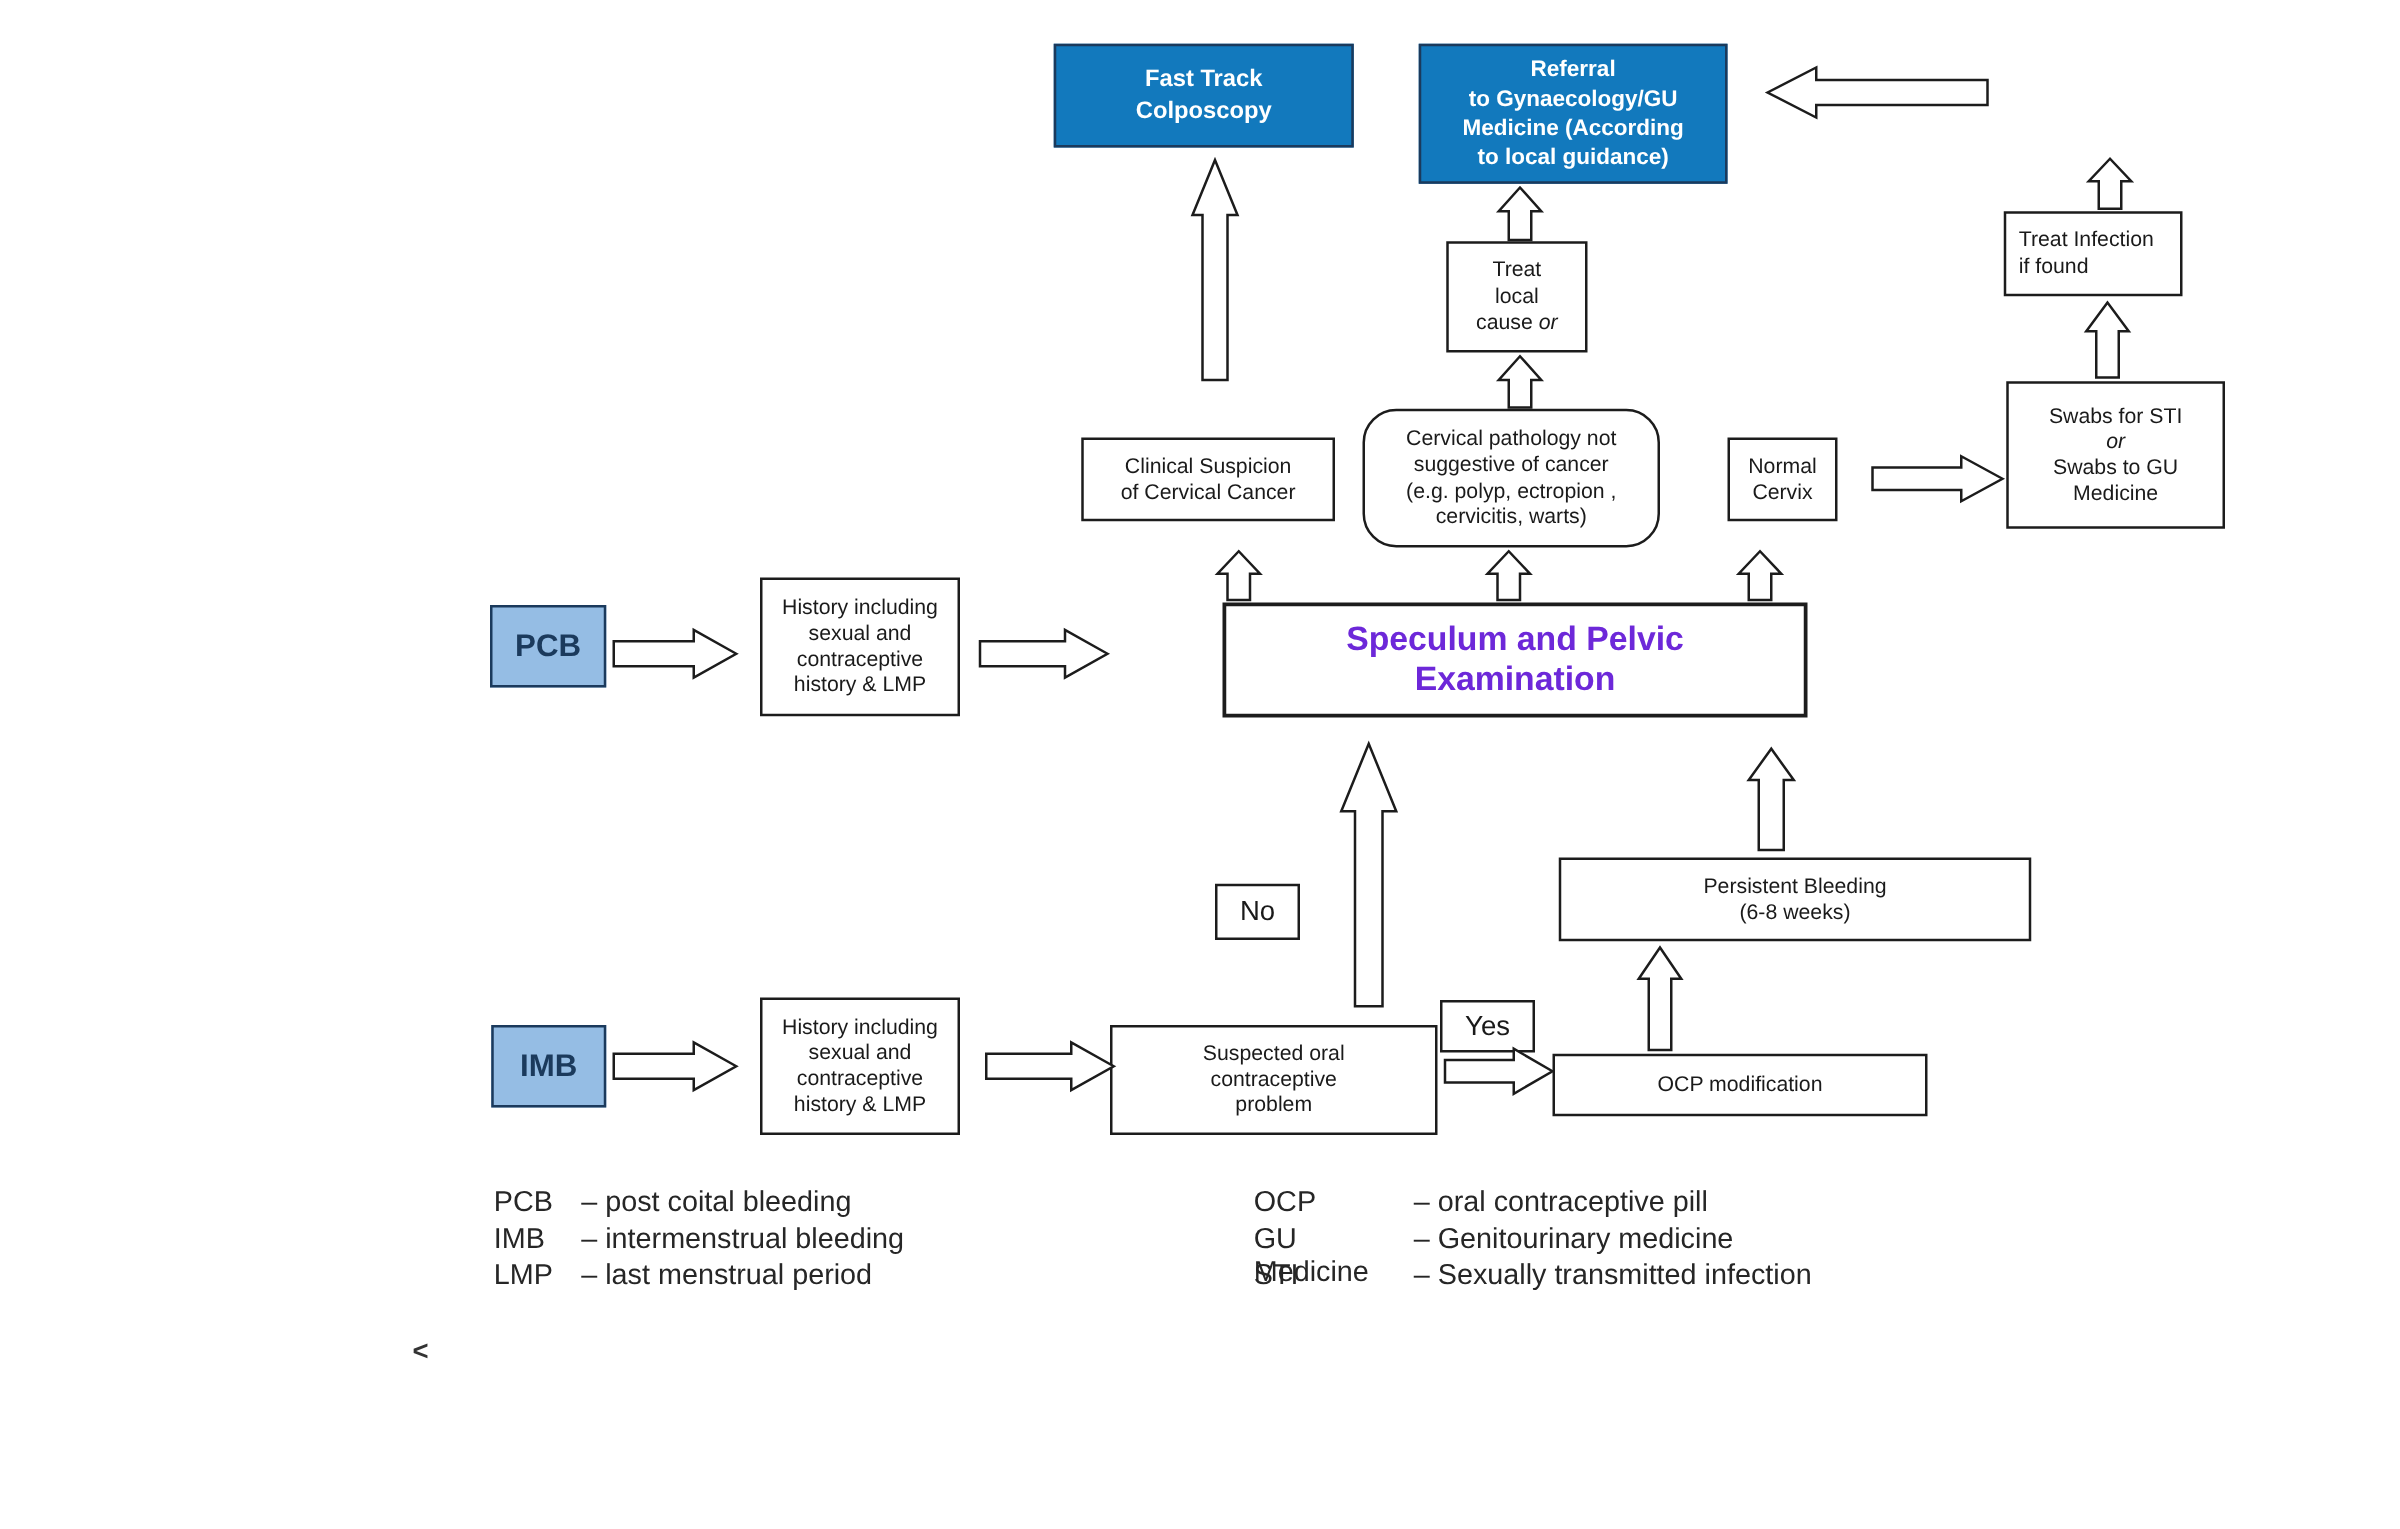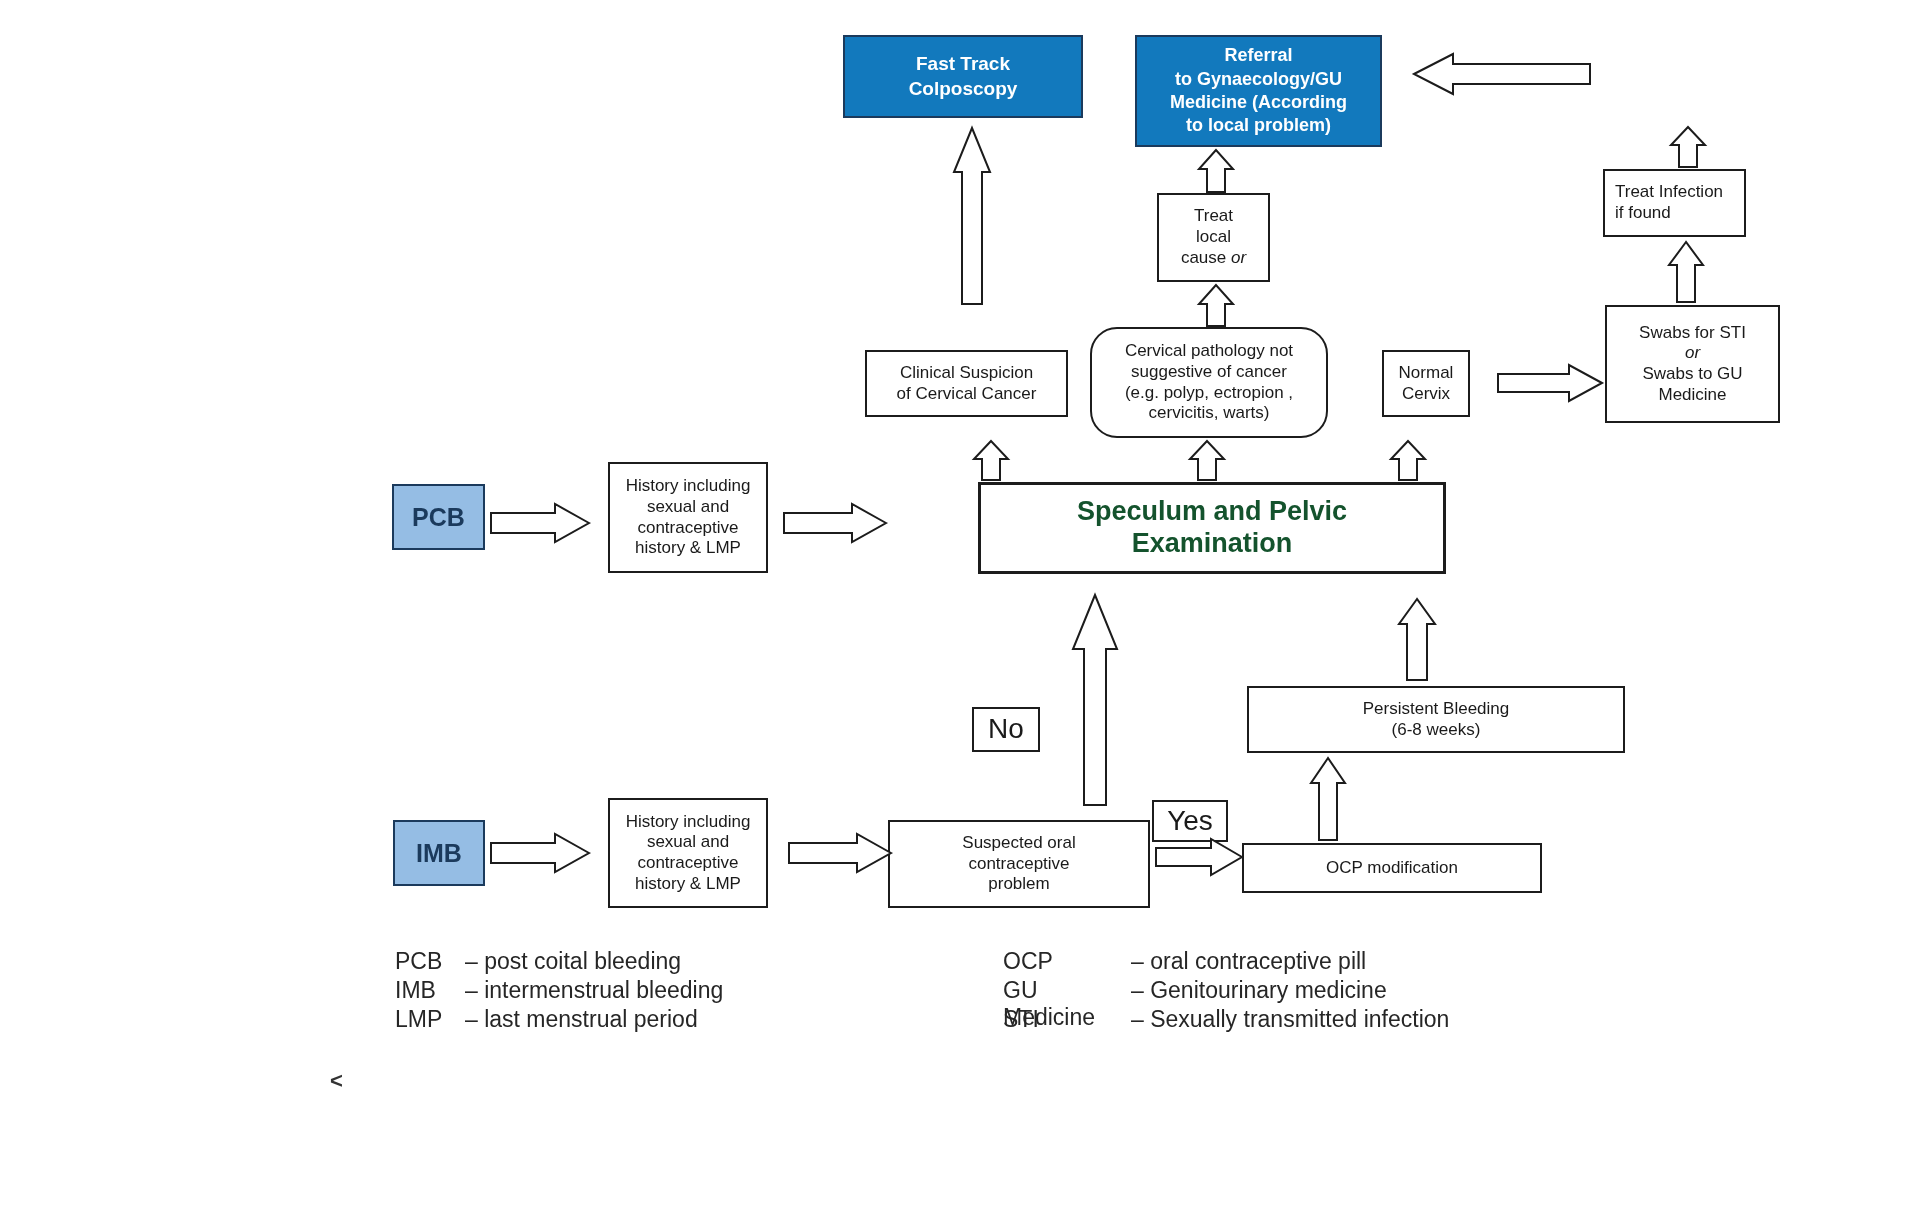--- a/index.html
+++ b/index.html
@@ -7,23 +7,23 @@
        font-family:"Liberation Sans", sans-serif;color:#1a1a1a;}
   .canvas{position:absolute;left:0;top:0;width:1920px;height:1223px;}
   .node{position:absolute;border:2px solid #1c1c1c;background:#fff;
         display:flex;align-items:center;justify-content:center;
         text-align:center;font-size:17px;line-height:1.22;box-sizing:border-box;}
   .bt{white-space:pre-line;}
   .blue{background:var(--dark-blue);border-color:var(--navy-border);
         color:#fff;font-weight:bold;font-size:18px;line-height:1.3;}
   .lblue{background:var(--light-blue);border-color:var(--navy-border);
          color:var(--navy-border);font-weight:bold;font-size:25px;}
-  .bold-lg{font-weight:bold;font-size:27px;line-height:1.18;color:#14532d;}
+  .bold-lg{font-weight:bold;font-size:27px;line-height:1.18;color:#6d28d9;}
   .tl{justify-content:flex-start;text-align:left;padding-left:10px;}
-  .yn{font-size:28px;}
+  .yn{font-size:22px;}
   .arr{position:absolute;overflow:visible;}
   .arr polygon{fill:#fff;stroke:#1c1c1c;stroke-width:2;stroke-linejoin:miter;}
   .legend{position:absolute;font-size:23px;color:#262626;}
   .lrow{display:flex;height:29px;align-items:flex-start;}
   .lterm{display:inline-block;}
   .legend-left .lterm{width:70px;}
   .legend-right .lterm{width:128px;}
   .caret{position:absolute;font-size:22px;font-weight:bold;color:#333;}
   i{font-style:italic;}
 </style>
@@ -34,21 +34,21 @@
 
   <div class="node blue" style="left:843px;top:35px;width:240px;height:83px;font-size:19px;">
     <span class="bt">Fast Track
 Colposcopy</span>
   </div>
 
   <div class="node blue" style="left:1135px;top:35px;width:247px;height:112px;">
     <span class="bt">Referral
 to Gynaecology/GU
 Medicine (According
-to local problem)</span>
+to local guidance)</span>
   </div>
 
 
   <div class="node" style="left:1157px;top:193px;width:113px;height:89px;">
     <span class="bt"><span>Treat
 local
 cause</span> <i>or</i></span>
   </div>
 
   <div class="node tl" style="left:1603px;top:169px;width:143px;height:68px;">

